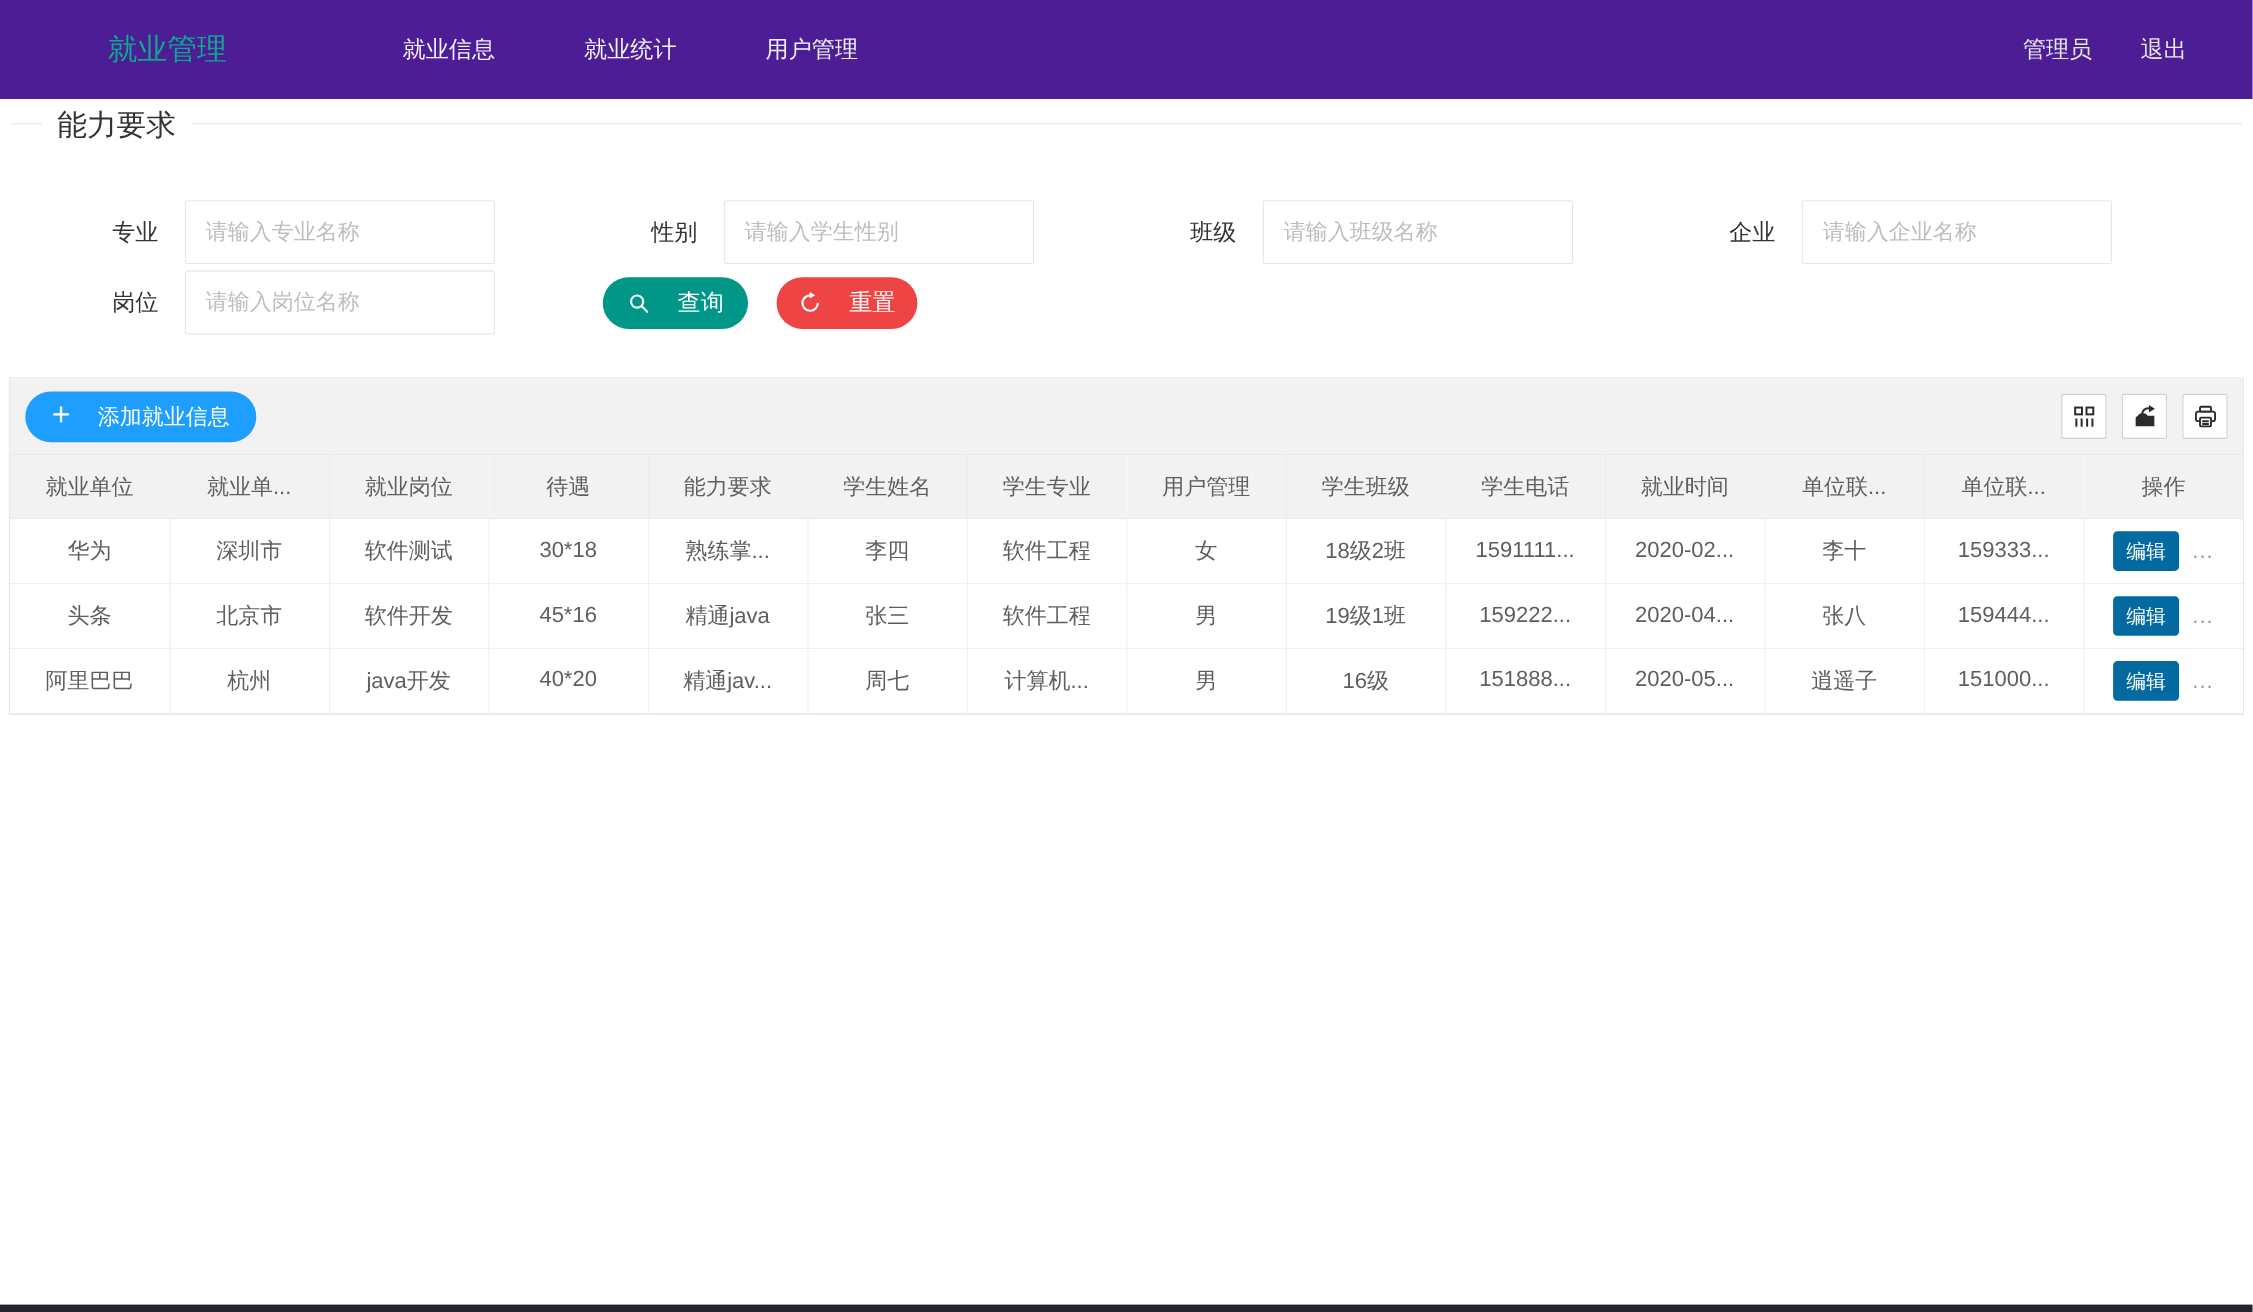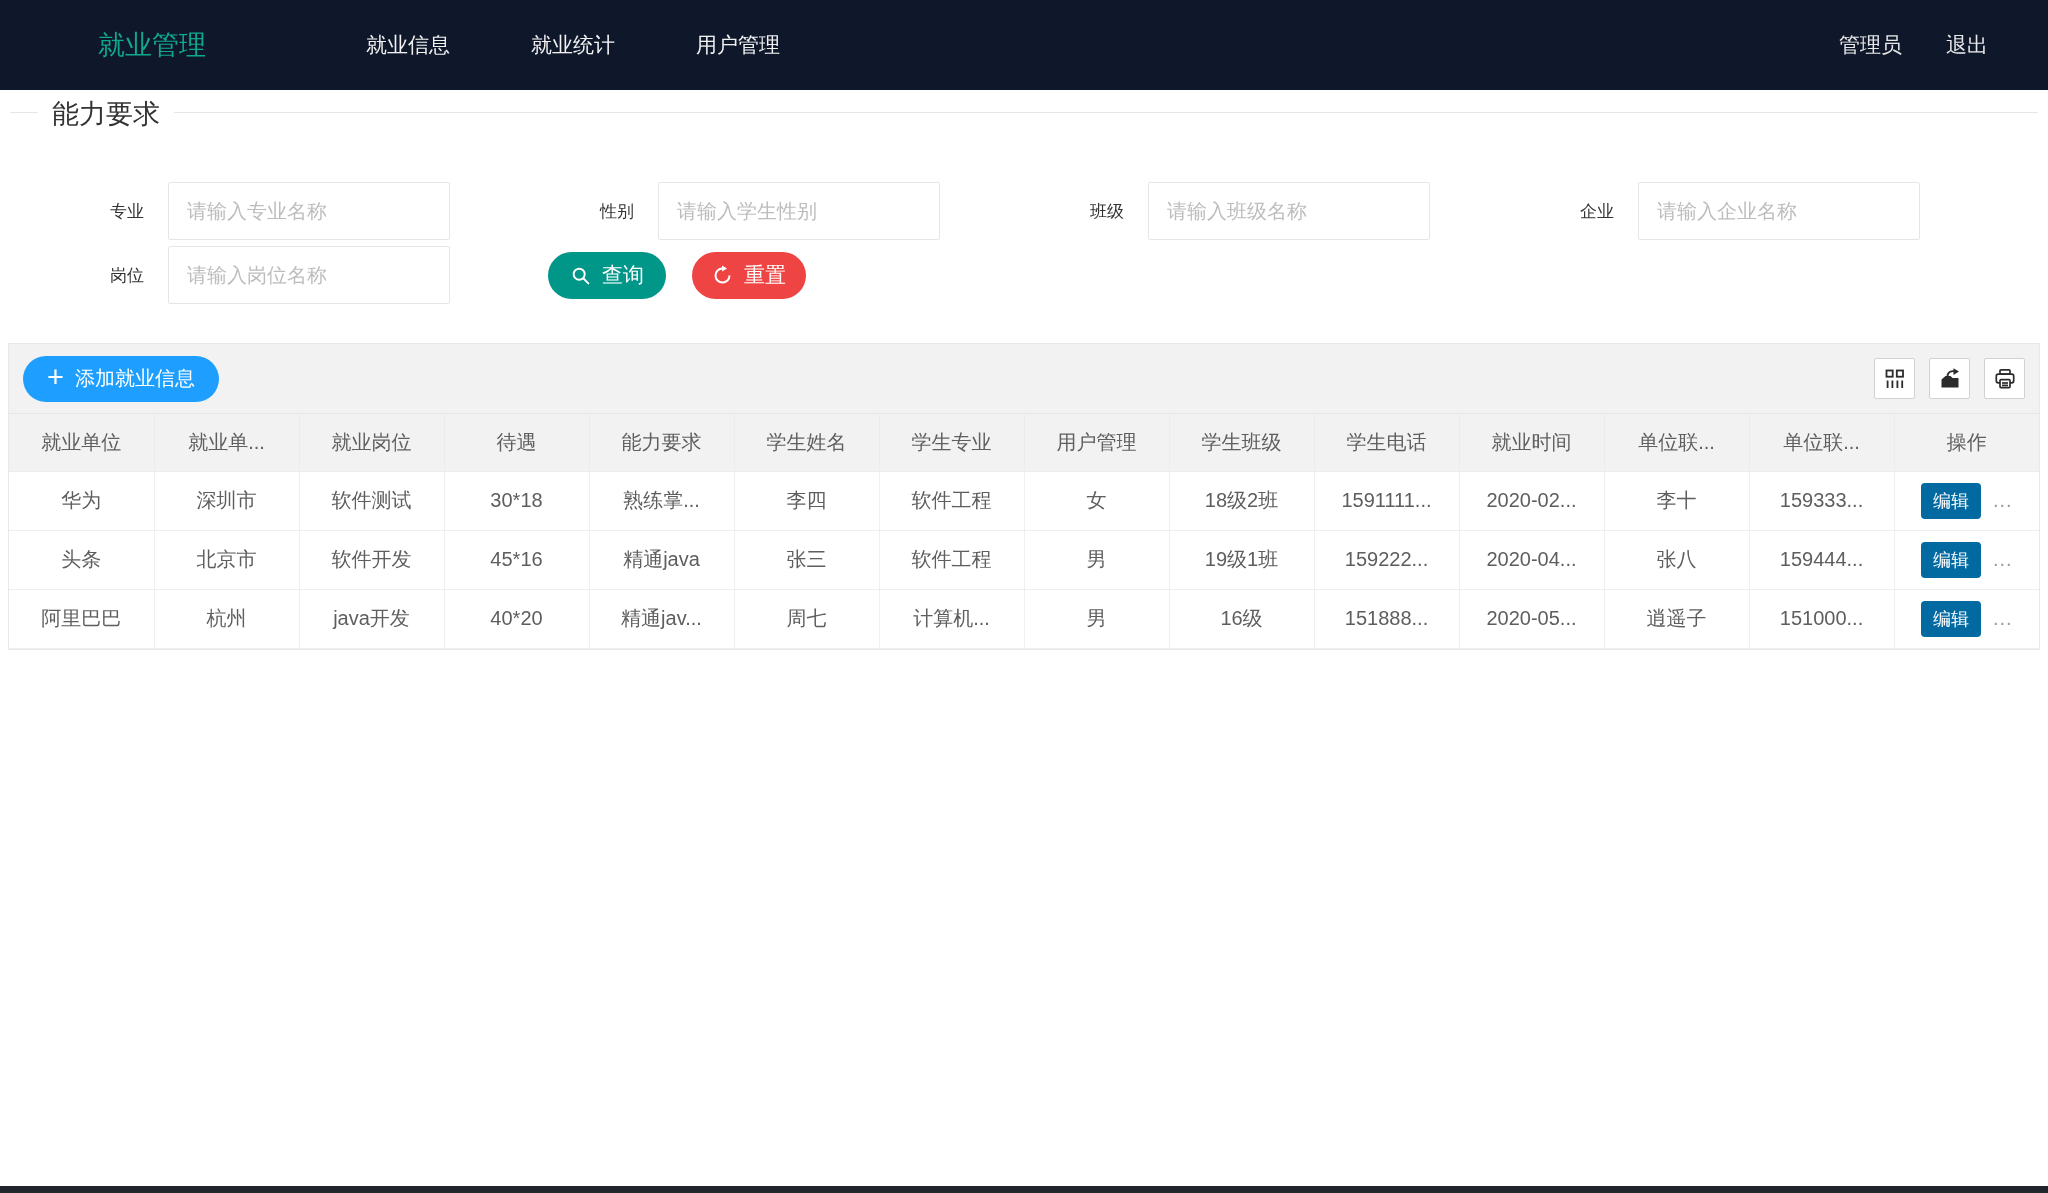--- a/index.html
+++ b/index.html
@@ -1,42 +1,42 @@
 <!DOCTYPE html>
 <html><head>
 <meta charset="utf-8">
 <style>
   * { margin:0; padding:0; box-sizing:border-box; }
   html,body { background:#fff; }
   body { font-family:"Liberation Sans","DejaVu Sans",sans-serif; }
   .page { position:relative; width:2048px; height:1193px; background:#fff; overflow:hidden; }
 
   
-  .navbar { height:90px; background:#0f172a; display:flex; align-items:center; padding:0 60px; }
+  .navbar { height:90px; background:#4c1d95; display:flex; align-items:center; padding:0 60px; }
   .brand { color:#10a78f; font-size:27px; margin-left:38px; cursor:pointer; }
   .nav-items { display:flex; margin-left:160px; gap:81px;align-items:center; }
   .nav-item { color:#f2f2f2; font-size:21px; cursor:pointer; }
   .nav-right { margin-left:auto; display:flex; gap:44px; }
   .nav-right .nav-item { color:#e8e8e8; }
 
   
   .field-title { margin:22px 10px 0 10px; border-top:1px solid #e6e6e6; position:relative; height:0; }
   .field-title .legend { position:absolute; left:28px; top:-17px; background:#fff; padding:0 14px;
     font-size:27px; color:#333; }
 
   .form-row { display:flex; align-items:center; padding-left:100px; }
   .form-row.first { margin-top:69px; }
   .form-row.second { margin-top:6px; }
   .form-group { display:flex; align-items:center; width:350px; margin-right:140px; }
-  .form-label { width:44px; text-align:right; font-size:17px; color:#333; flex:none; }
+  .form-label { width:44px; text-align:right; font-size:21px; color:#333; flex:none; }
   .form-input { margin-left:24px; width:282px; height:58px; border:1px solid #e6e6e6; border-radius:2px;
     padding:0 18px; font-size:20px; color:#333; outline:none; font-family:inherit; }
   .form-input::placeholder { color:#bdbdbd; }
 
-  .btn { display:inline-flex; align-items:center; justify-content:center; gap:11px; border:none;
+  .btn { display:inline-flex; align-items:center; justify-content:center; gap:25px; border:none;
     color:#fff; cursor:pointer; font-family:inherit; }
   .btn-query { height:47px; padding:0 22px; border-radius:24px; background:#009688; font-size:21px; margin-left:-42px; }
   .btn-reset { height:47px; padding:0 20px; border-radius:24px; background:#ef4444; font-size:21px; margin-left:26px; }
 
   
   .card { margin:39px 8px 0 8px; border:1px solid #e8e8e8; }
   .toolbar { background:#f2f2f2; height:70px; display:flex; align-items:center; padding:0 14px;
     border-bottom:1px solid #e6e6e6; }
   .btn-add { height:46px; padding:0 24px; border-radius:23px; background:#1e9fff; font-size:20px; }
   .btn-add .plus { font-size:29px; font-weight:300; line-height:1; margin-top:-3px; }

